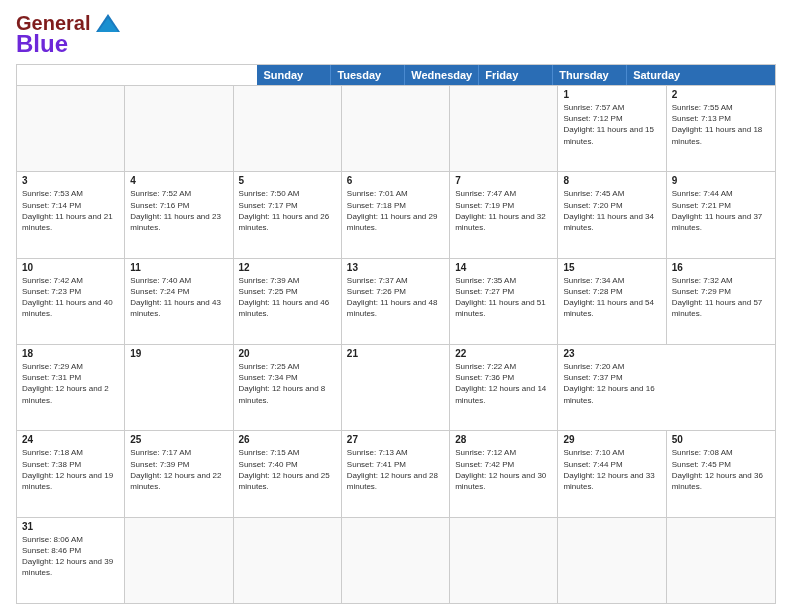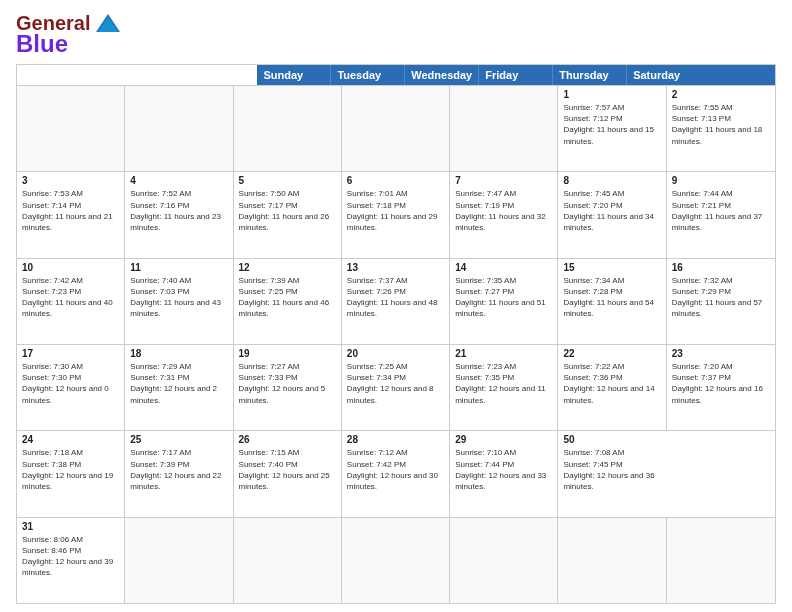--- a/index.html
+++ b/index.html
@@ -196,21 +196,21 @@
         <div class="cal-row">
           <div class="cal-cell">
             <span class="day-num">10</span>
             <div class="day-info" style="white-space: pre-line;">Sunrise: 7:42 AM
 Sunset: 7:23 PM
 Daylight: 11 hours and 40 minutes.</div>
           </div>
           <div class="cal-cell">
             <span class="day-num">11</span>
             <div class="day-info" style="white-space: pre-line;">Sunrise: 7:40 AM
-Sunset: 7:03 PM
+Sunset: 7:24 PM
 Daylight: 11 hours and 43 minutes.</div>
           </div>
           <div class="cal-cell">
             <span class="day-num">12</span>
             <div class="day-info" style="white-space: pre-line;">Sunrise: 7:39 AM
 Sunset: 7:25 PM
 Daylight: 11 hours and 46 minutes.</div>
           </div>
           <div class="cal-cell">
             <span class="day-num">13</span>
@@ -232,48 +232,36 @@
           </div>
           <div class="cal-cell">
             <span class="day-num">16</span>
             <div class="day-info" style="white-space: pre-line;">Sunrise: 7:32 AM
 Sunset: 7:29 PM
 Daylight: 11 hours and 57 minutes.</div>
           </div>
         </div>
         <div class="cal-row">
           <div class="cal-cell">
-            <span class="day-num">17</span>
-            <div class="day-info" style="white-space: pre-line;">Sunrise: 7:30 AM
-Sunset: 7:30 PM
-Daylight: 12 hours and 0 minutes.</div>
-          </div>
-          <div class="cal-cell">
             <span class="day-num">18</span>
             <div class="day-info" style="white-space: pre-line;">Sunrise: 7:29 AM
 Sunset: 7:31 PM
 Daylight: 12 hours and 2 minutes.</div>
           </div>
           <div class="cal-cell">
             <span class="day-num">19</span>
-            <div class="day-info" style="white-space: pre-line;">Sunrise: 7:27 AM
-Sunset: 7:33 PM
-Daylight: 12 hours and 5 minutes.</div>
           </div>
           <div class="cal-cell">
             <span class="day-num">20</span>
             <div class="day-info" style="white-space: pre-line;">Sunrise: 7:25 AM
 Sunset: 7:34 PM
 Daylight: 12 hours and 8 minutes.</div>
           </div>
           <div class="cal-cell">
             <span class="day-num">21</span>
-            <div class="day-info" style="white-space: pre-line;">Sunrise: 7:23 AM
-Sunset: 7:35 PM
-Daylight: 12 hours and 11 minutes.</div>
           </div>
           <div class="cal-cell">
             <span class="day-num">22</span>
             <div class="day-info" style="white-space: pre-line;">Sunrise: 7:22 AM
 Sunset: 7:36 PM
 Daylight: 12 hours and 14 minutes.</div>
           </div>
           <div class="cal-cell">
             <span class="day-num">23</span>
             <div class="day-info" style="white-space: pre-line;">Sunrise: 7:20 AM
@@ -292,20 +280,26 @@
             <span class="day-num">25</span>
             <div class="day-info" style="white-space: pre-line;">Sunrise: 7:17 AM
 Sunset: 7:39 PM
 Daylight: 12 hours and 22 minutes.</div>
           </div>
           <div class="cal-cell">
             <span class="day-num">26</span>
             <div class="day-info" style="white-space: pre-line;">Sunrise: 7:15 AM
 Sunset: 7:40 PM
 Daylight: 12 hours and 25 minutes.</div>
+          </div>
+          <div class="cal-cell">
+            <span class="day-num">27</span>
+            <div class="day-info" style="white-space: pre-line;">Sunrise: 7:13 AM
+Sunset: 7:41 PM
+Daylight: 12 hours and 28 minutes.</div>
           </div>
           <div class="cal-cell">
             <span class="day-num">28</span>
             <div class="day-info" style="white-space: pre-line;">Sunrise: 7:12 AM
 Sunset: 7:42 PM
 Daylight: 12 hours and 30 minutes.</div>
           </div>
           <div class="cal-cell">
             <span class="day-num">29</span>
             <div class="day-info" style="white-space: pre-line;">Sunrise: 7:10 AM

